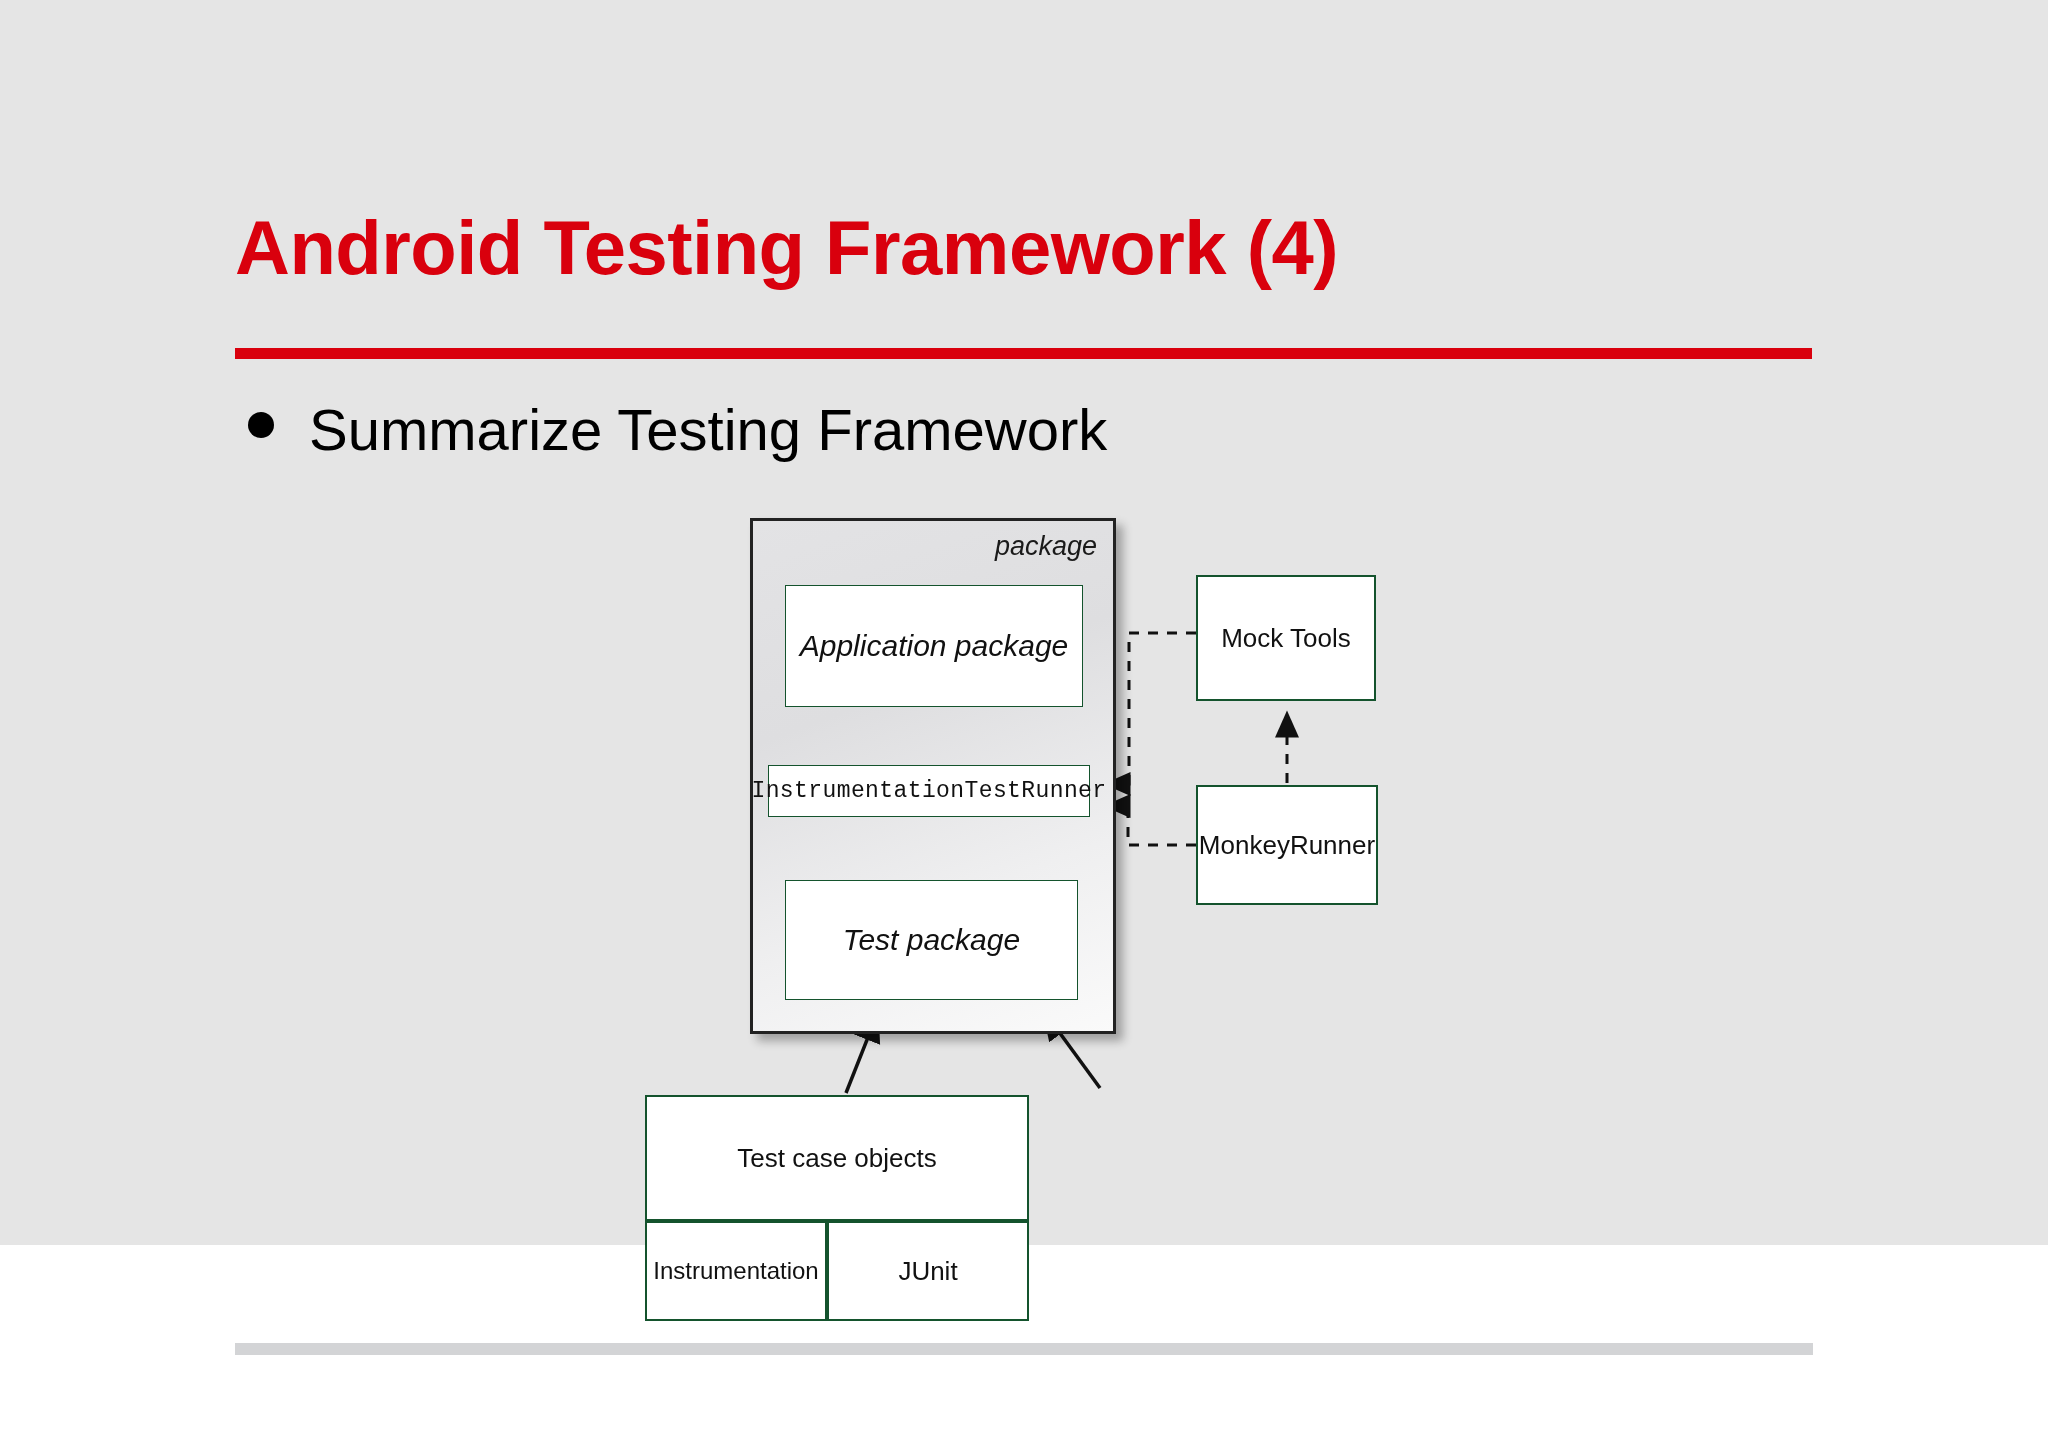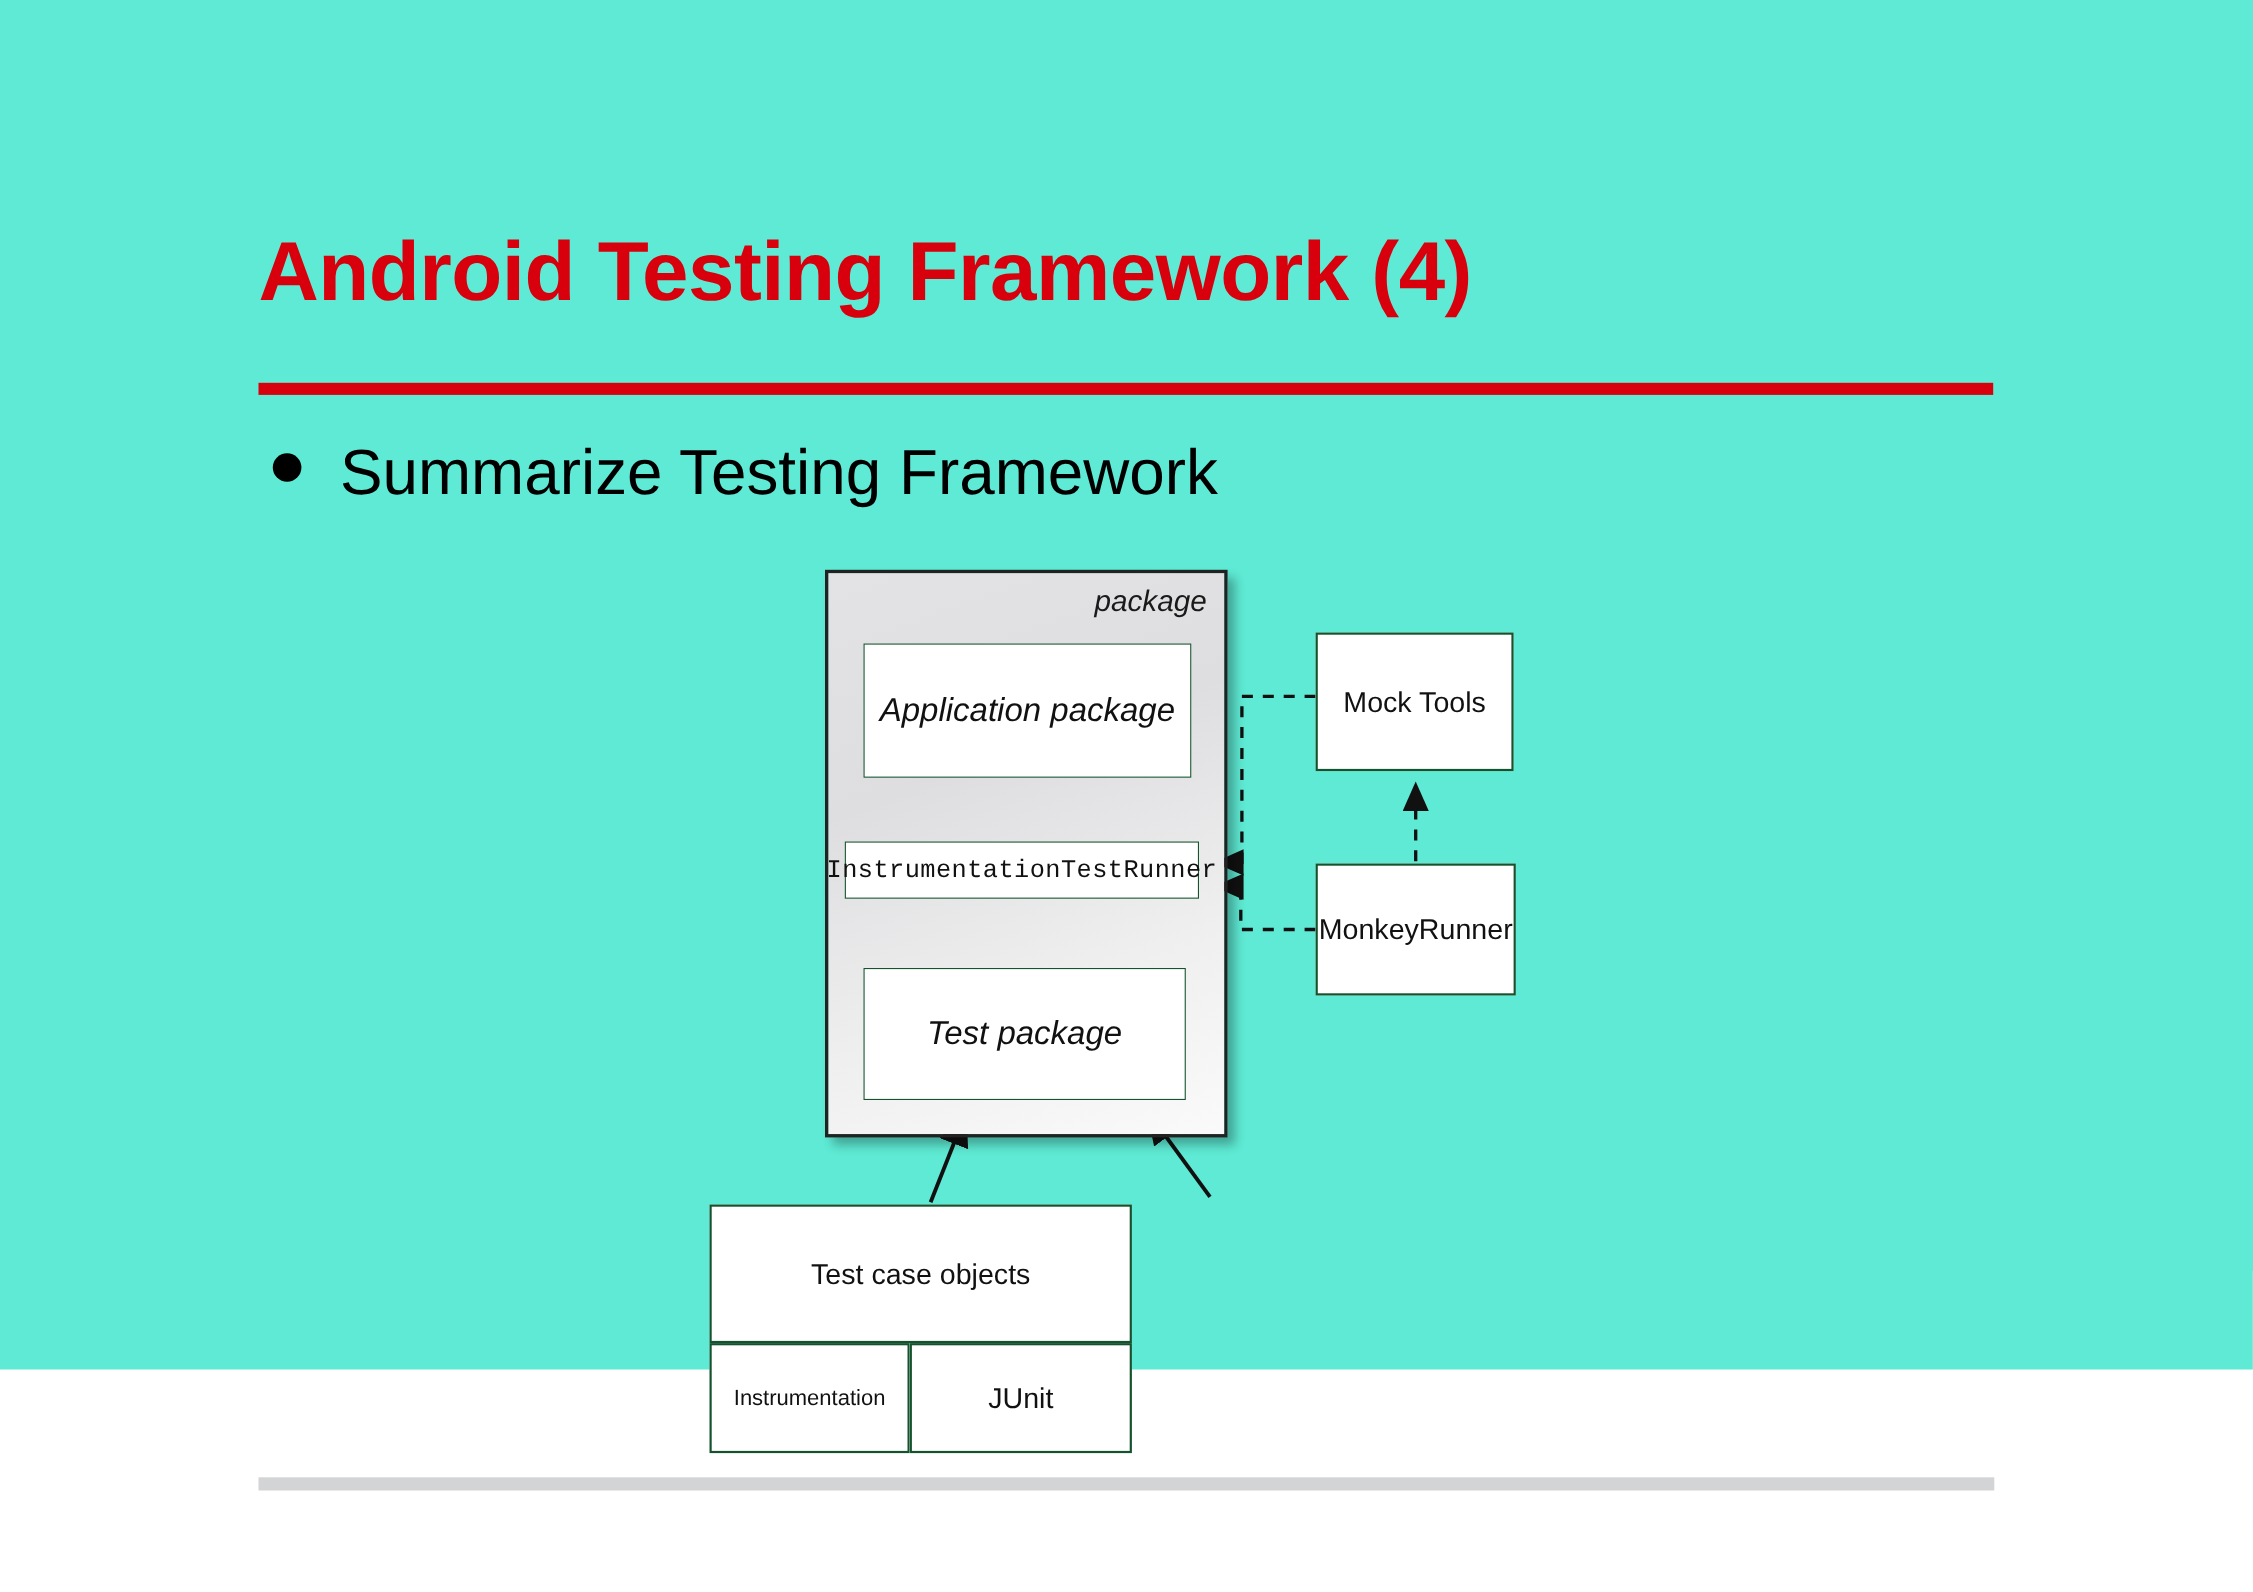--- a/index.html
+++ b/index.html
@@ -13,21 +13,21 @@
     height: 1447px;
     position: relative;
     overflow: hidden;
     font-family: "Liberation Sans", sans-serif;
   }
   .slide {
     position: absolute;
     left: 0; top: 0;
     width: 2048px;
     height: 1245px;
-    background: #5eead4;
+    background: #e5e5e5;
   }
   
   .slide-title {
     position: absolute;
     left: 235px;
     top: 208px;
     width: 1580px;
     font-size: 76px;
     font-weight: bold;
     color: #d9000d;
@@ -132,21 +132,21 @@
   .mock-objects {
     left: 1062px; top: 1090px; width: 178px; height: 126px;
     font-size: 25px;
   }
   .tcc-box {
     left: 645px;  top: 1095px; width: 384px; height: 126px;
     font-size: 26px;
   }
   .instr-box {
     left: 645px;  top: 1221px; width: 182px; height: 100px;
-    font-size: 20px;
+    font-size: 24px;
   }
   .junit-box {
     left: 827px;  top: 1221px; width: 202px; height: 100px;
     font-size: 26px;
   }
   .edges {
     position: absolute;
     left: 0; top: 0;
     width: 2048px;
     height: 1447px;

